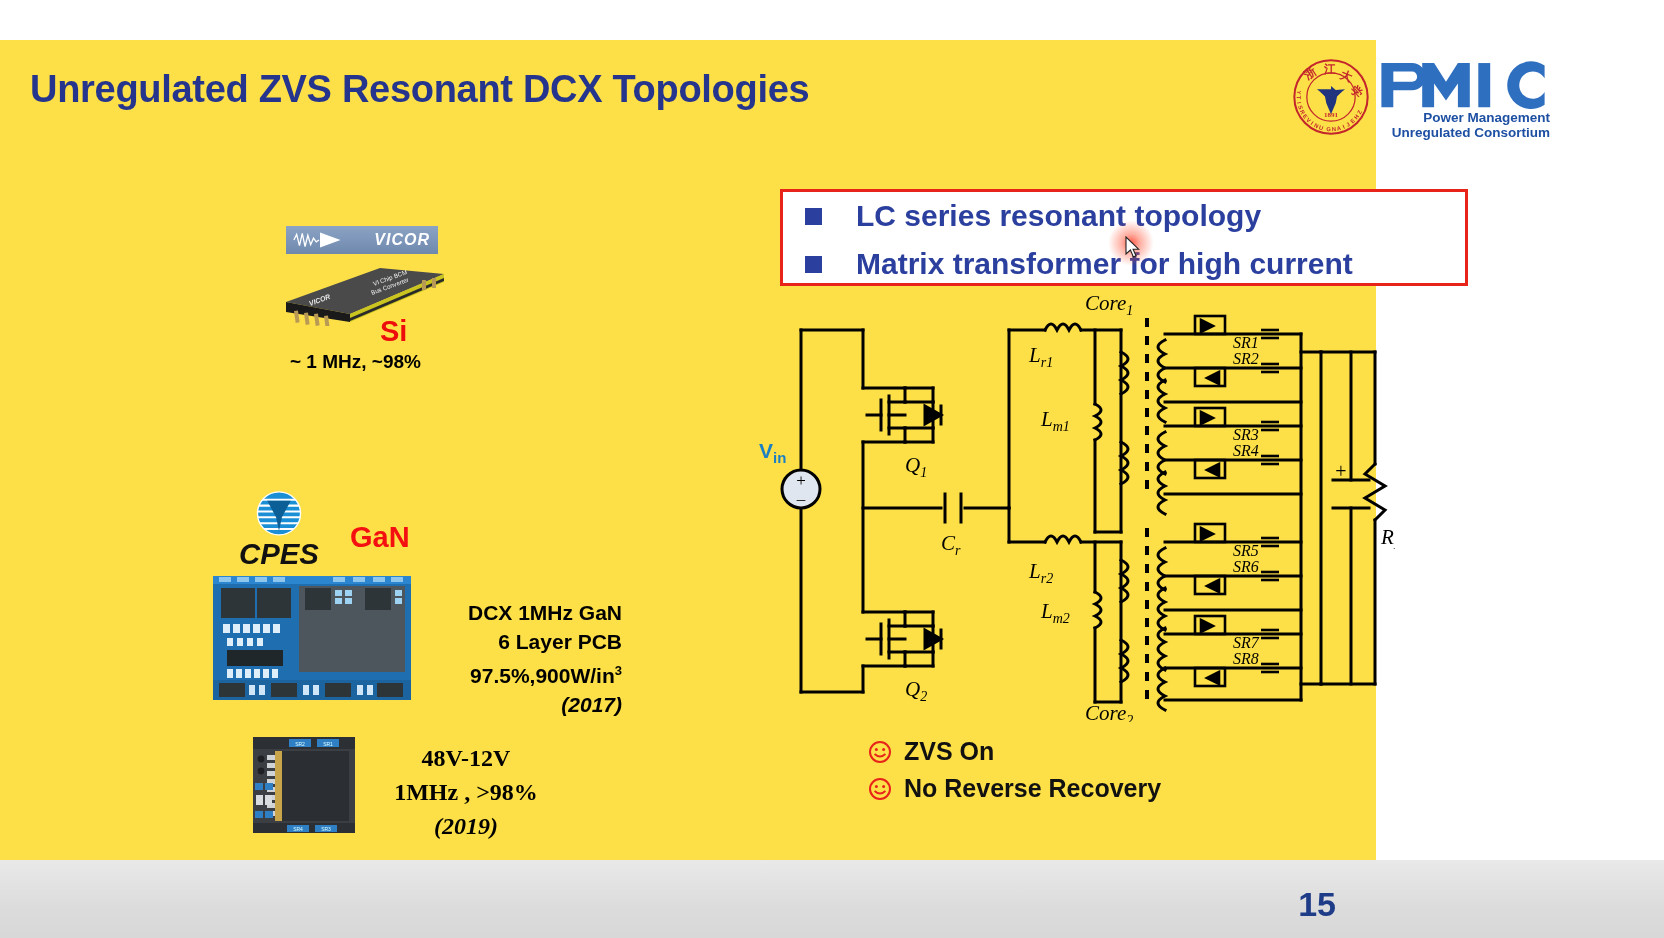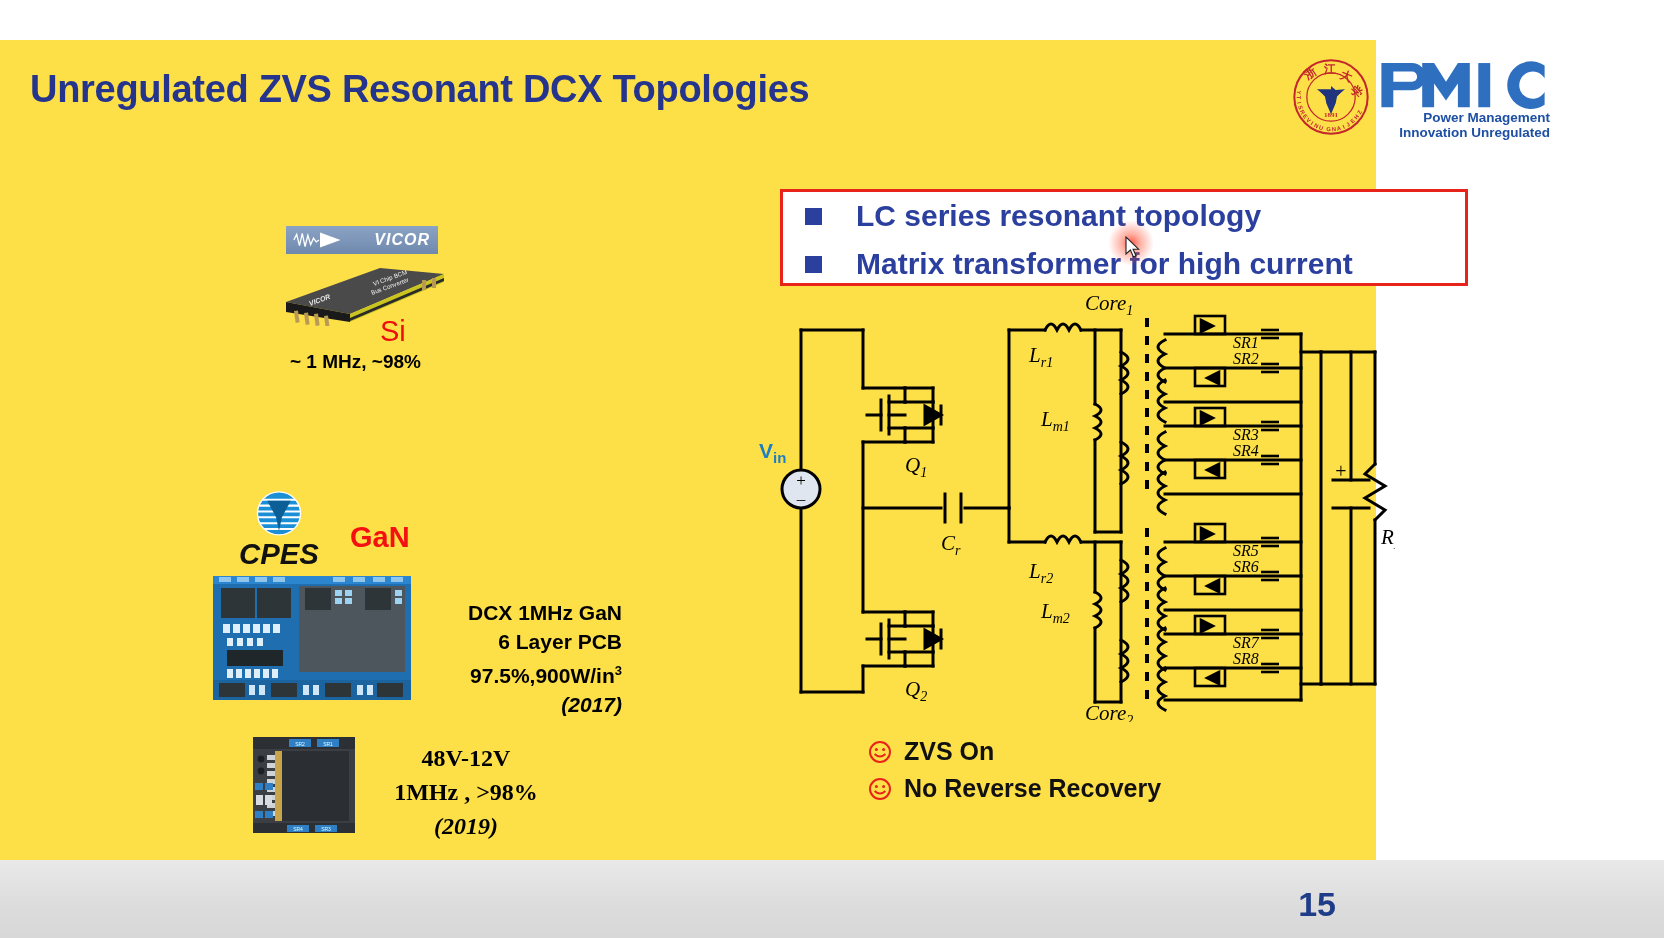--- a/index.html
+++ b/index.html
@@ -39,21 +39,21 @@
 
   
   .vicor-banner{position:absolute;left:286px;top:186px;width:152px;height:28px;
       background:linear-gradient(180deg,#8ba3c4 0%,#7e97ba 45%,#6f89ae 100%);
       display:flex;align-items:center;justify-content:flex-end;padding-right:8px;box-sizing:border-box;}
   .vicor-word{color:#fff;font-size:16px;font-weight:bold;font-style:italic;letter-spacing:1px;}
   .vicor-mark{position:absolute;left:6px;top:4px;width:56px;height:20px;}
 
   .vicor-module{position:absolute;left:272px;top:222px;width:176px;height:64px;}
 
-  .si-label{position:absolute;left:380px;top:275px;font-size:29px;font-weight:normal;color:#ee0d0d;}
+  .si-label{position:absolute;left:380px;top:275px;font-size:29px;font-weight:bold;color:#ee0d0d;}
   .vicor-spec{position:absolute;left:290px;top:311px;font-size:19px;font-weight:bold;color:#000;white-space:nowrap;}
 
   .cpes-logo{position:absolute;left:225px;top:448px;width:108px;height:88px;}
   .gan-label{position:absolute;left:350px;top:481px;font-size:29px;font-weight:bold;color:#f41010;}
 
   .gan-board{position:absolute;left:213px;top:536px;width:198px;height:124px;}
   .gan-spec{position:absolute;left:432px;top:558px;width:190px;text-align:right;
       font-size:21px;font-weight:bold;color:#000;line-height:29px;}
   .gan-year{font-style:italic;}
 
@@ -126,21 +126,21 @@
 
       <path d="M52 4 H66 L80 26 L94 4 H108 V56 H94 V28 L80 48 L66 28 V56 H52 Z" fill="#2f6fc0"></path>
 
       <rect x="118" y="4" width="14" height="52" fill="#2f6fc0"></rect>
 
       <path d="M196 7 A28 28 0 1 0 196 53 V38 A16 16 0 1 1 196 22 Z" fill="#2f6fc0"></path>
     </svg>
   </div>
   <div class="pmic-sub">
     <div>Power Management</div>
-    <div>Innovation Unregulated</div>
+    <div>Unregulated Consortium</div>
   </div>
 
   <div class="callout">
     <div class="callout-row">
       <span class="bullet-sq"></span>
       <span class="callout-text">LC series resonant topology</span>
     </div>
     <div class="callout-row">
       <span class="bullet-sq"></span>
       <span class="callout-text">Matrix transformer for high current</span>

